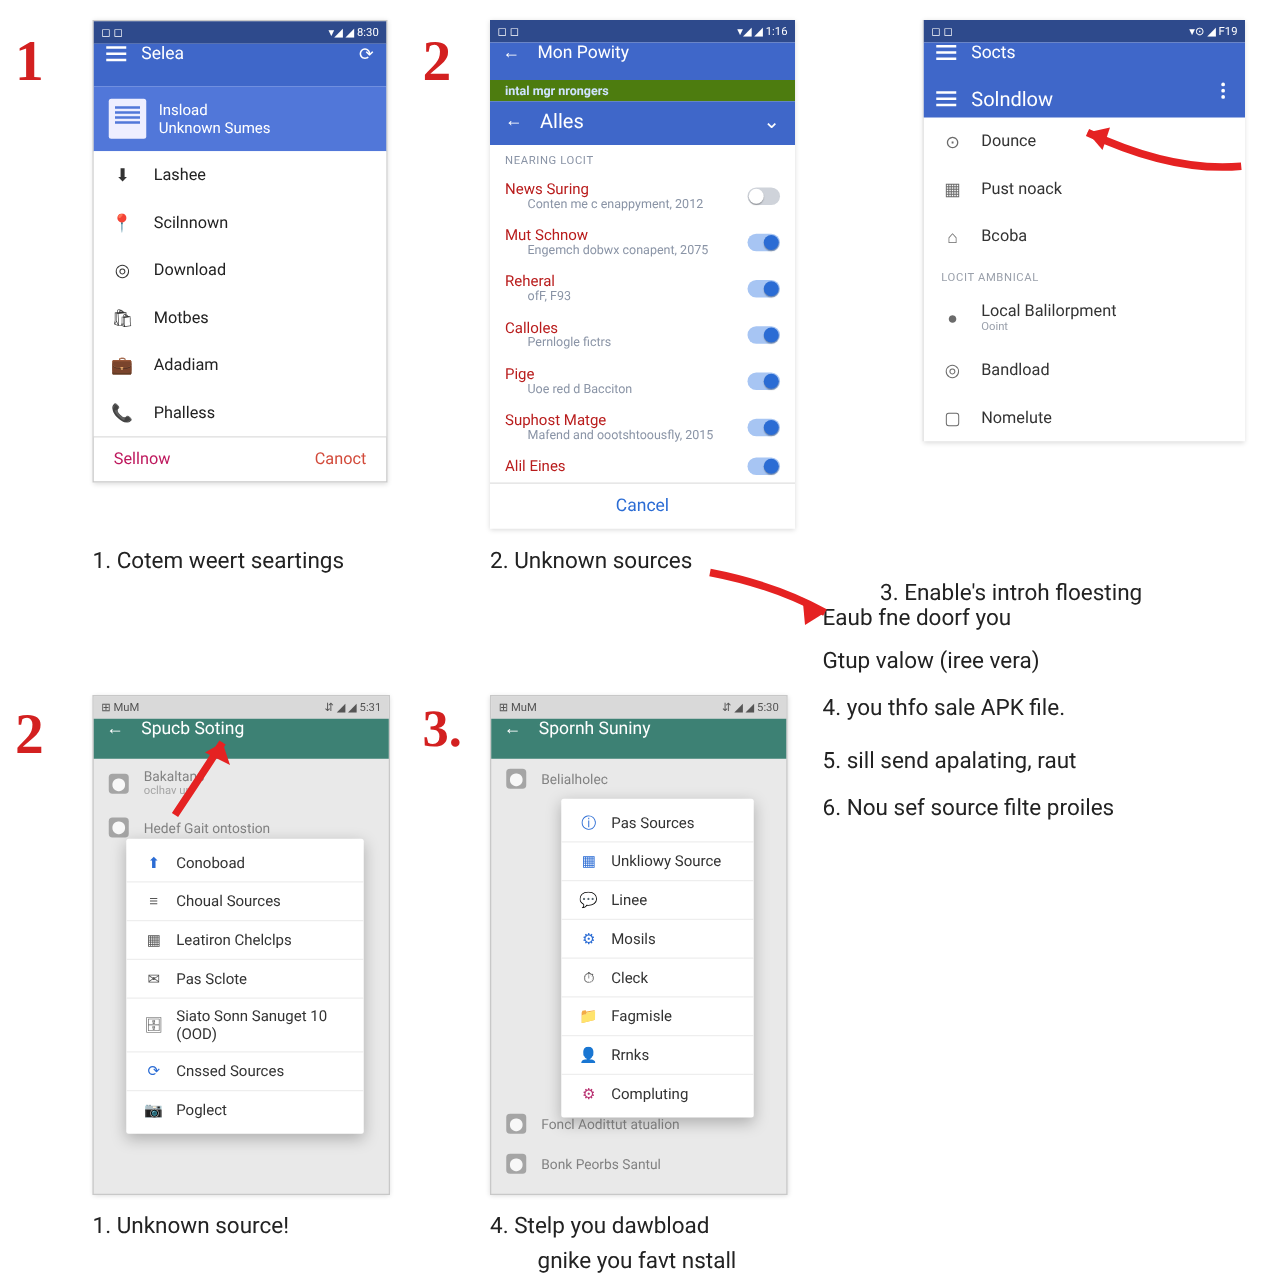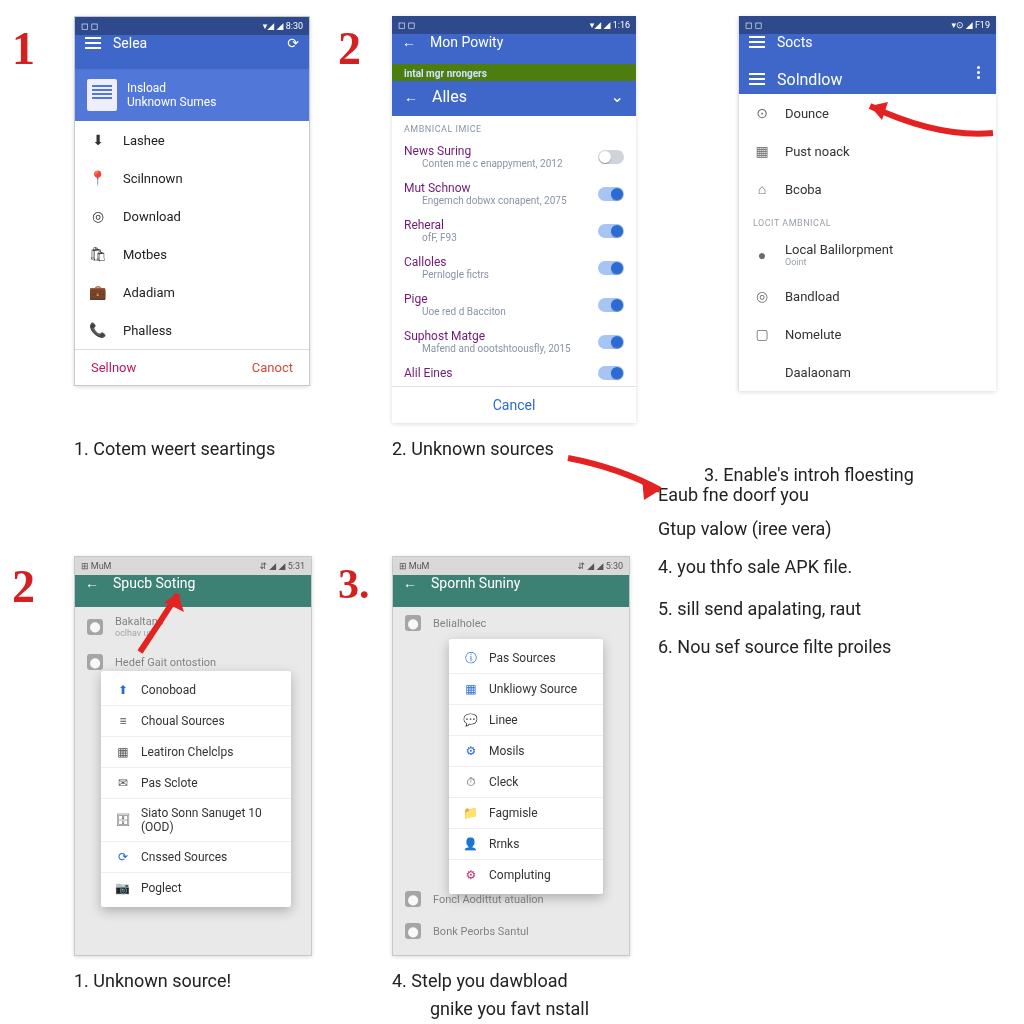--- a/index.html
+++ b/index.html
@@ -29,21 +29,21 @@
   .rowA{display:flex;align-items:center;gap:16px;padding:10px 14px;border-bottom:0;}
   .rowA .ico{width:18px;height:18px;display:flex;align-items:center;justify-content:center;color:#333;font-size:14px;}
   .rowA .lbl{font-size:13px;color:#222;}
   .footerA{display:flex;justify-content:space-between;padding:10px 16px;border-top:1px solid #ddd;font-size:13px;}
   .footerA .blue{color:#be185d;} .footerA .red{color:#d24a3a;}
   .caption{position:absolute;font-size:18px;color:#222;}
   .bignum{position:absolute;font-family:Georgia,serif;color:#d32020;font-weight:700;}
   .small-head{font-size:9px;color:#8a94a6;letter-spacing:.5px;padding:8px 12px 4px;}
   .srow{display:flex;align-items:center;gap:8px;padding:6px 12px;}
   .srow .tcol{flex:1;}
-  .srow .t1{font-size:12px;color:#701a75;}
+  .srow .t1{font-size:12px;color:#b91c1c;}
   .srow .t2{font-size:10px;color:#8a94a6;margin-left:18px;}
   .switch{width:26px;height:14px;border-radius:8px;background:#cfd3da;position:relative;}
   .switch::after{content:"";position:absolute;width:12px;height:12px;background:#fff;border-radius:50%;top:1px;left:1px;box-shadow:0 1px 1px rgba(0,0,0,.3);}
   .switch.on{background:#a7c5f3;}
   .switch.on::after{left:auto;right:1px;background:#2b6cd4;}
   .cancel-bar{border-top:1px solid #e0e0e0;text-align:center;padding:10px 0;color:#2b6cd4;font-size:14px;}
   .row4{display:flex;align-items:center;gap:14px;padding:10px 14px;}
   .row4 .ico{width:18px;height:18px;display:flex;align-items:center;justify-content:center;color:#6b6b6b;font-size:14px;}
   .row4 .lbl{font-size:13px;color:#333;}
   .row4 .sub{font-size:9px;color:#9aa0ab;}
@@ -128,21 +128,21 @@
   <div class="appbar ab-blue2">
     <div class="back"></div>
     <div class="appbar-title">Mon Powity</div>
   </div>
   <div class="subhead">intal mgr nrongers</div>
   <div class="subbar">
     <div class="back"></div>
     <span>Alles</span>
     <span class="chev">⌄</span>
   </div>
-  <div class="small-head">AMBNICAL IMICE</div>
+  <div class="small-head">NEARING LOCIT</div>
   <div id="p2rows">
       <div class="srow">
      <div class="tcol">
           <div class="t1">News Suring</div>
           <div class="t2">Conten me c enappyment, 2012</div>
         </div>
      <div class="switch "></div>
    </div>
       <div class="srow">
      <div class="tcol">
@@ -243,26 +243,20 @@
       <div class="row4">
      <span class="ico">◎</span>
      <div>
           <div class="lbl">Bandload</div>
         </div>
    </div>
       <div class="row4">
      <span class="ico">▢</span>
      <div>
           <div class="lbl">Nomelute</div>
-        </div>
-   </div>
-      <div class="row4">
-     <span class="ico"></span>
-     <div>
-          <div class="lbl">Daalaonam</div>
         </div>
    </div>
     </div>
 </div>
 
 <div class="phone phoneBG" style="left:74px;top:556px;width:238px;height:400px;">
   <div class="statusbar sb-grey" style="color:#555;background:#d9d9d9;">
     <span>⊞ MuM</span>
     <span>⇵ ◢ ◢ 5:31</span>
   </div>

